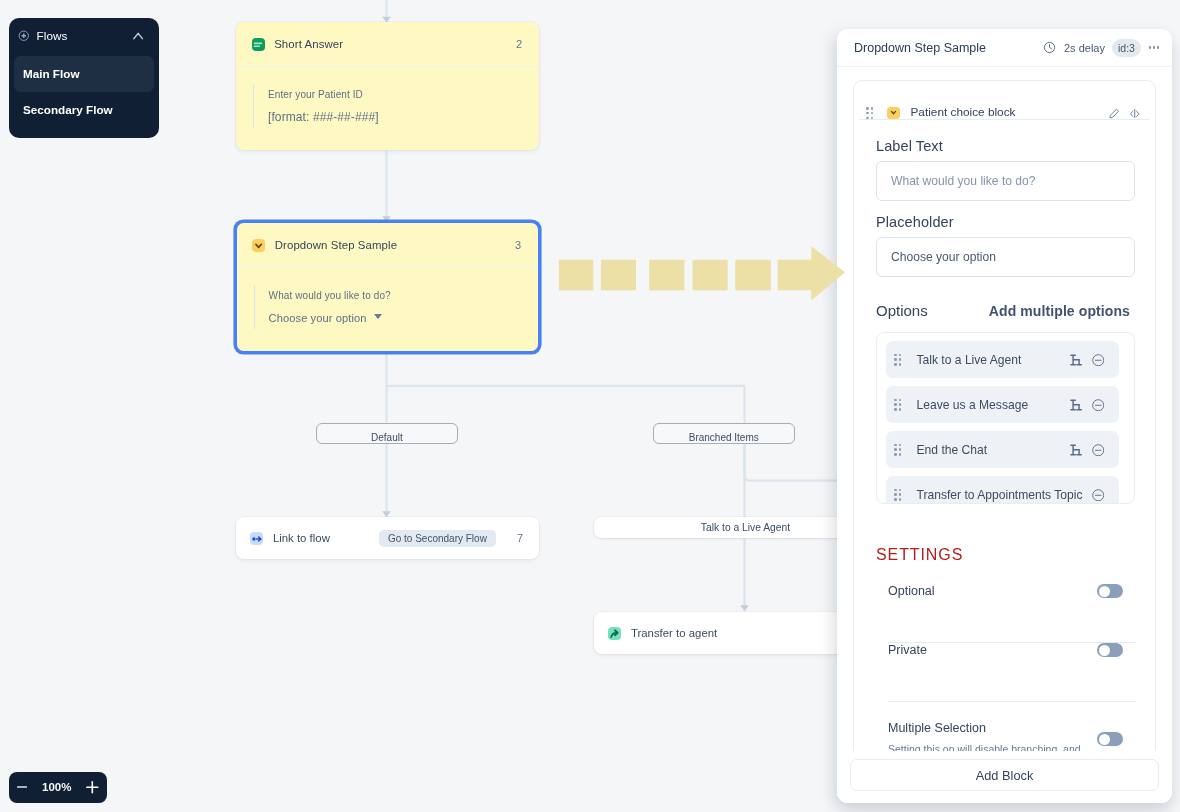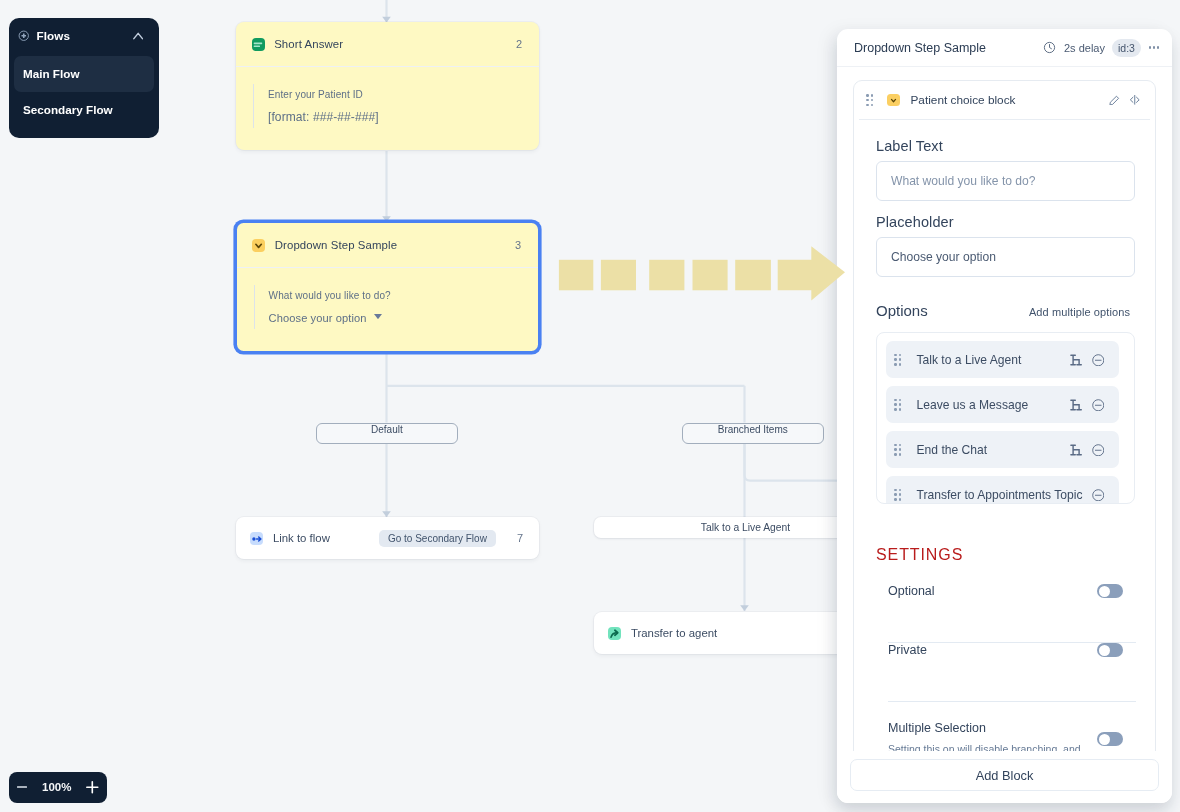--- a/index.html
+++ b/index.html
@@ -4,68 +4,68 @@
 <style>
   *{box-sizing:border-box;margin:0;padding:0}
   html,body{width:1180px;height:812px;overflow:hidden}
   body{font-family:"Liberation Sans",sans-serif;background:#f4f6f8;position:relative;-webkit-font-smoothing:antialiased}
   
   .canvas{position:absolute;inset:0;background:#f4f6f8}
   svg.edges{position:absolute;left:0;top:0;width:1180px;height:812px;overflow:visible}
   
   .flows-panel{position:absolute;left:8.5px;top:17.5px;width:150.5px;height:120.5px;border-radius:10px;background:#101f33;padding:4px 5px;z-index:30}
   .flows-head{display:flex;align-items:center;height:28px;padding:0 11px 0 4px;margin-bottom:6px}
-  .flows-head .ttl{font-size:11.7px;font-weight:bold;color:#fff;margin-left:7.5px;letter-spacing:.1px}
+  .flows-head .ttl{font-size:11.7px;font-weight:normal;color:#fff;margin-left:7.5px;letter-spacing:.1px}
   .flows-head .chev{margin-left:auto;display:flex}
   .flow-item{height:36px;display:flex;align-items:center;padding:0 9.5px;border-radius:7px;font-size:11.7px;font-weight:bold;color:#fff;margin-bottom:0px}
   .flow-item.active{background:#1e2e43}
   
   .node{position:absolute;background:#fef9c3;border-radius:8px;box-shadow:0 2px 4px rgba(16,31,51,.055),0 0 0 1px rgba(16,31,51,.035);z-index:10}
   .node.sel{box-shadow:0 0 0 3.6px #4a81f2;border-radius:6.5px}
   .node-head{display:flex;align-items:center;height:44px;padding:0 17px 0 15.6px}
   .node-ico{width:13.2px;height:13.2px;border-radius:4px;display:flex;align-items:center;justify-content:center;flex:none;margin-top:1.5px}
   .node-title{font-size:11.4px;color:#33445c;margin-left:9.4px;letter-spacing:.1px}
   .node-num{margin-left:auto;font-size:11px;color:#64748b}
   .node-body{border-top:1px solid #eef1f5;padding:17px 16px 22px 17px}
   .node-quote{border-left:1.6px solid #dde3ea;padding-left:14px}
   .node-quote .l{font-size:10px;color:#5d6f87;line-height:22px;letter-spacing:.1px}
   
   .snode{position:absolute;background:#fff;border-radius:8px;box-shadow:0 2px 4px rgba(16,31,51,.055),0 0 0 1px rgba(16,31,51,.035);display:flex;align-items:center;height:42px;padding:0 16px 0 14px;z-index:10}
   .snode .t{font-size:11.4px;color:#3c4c63;margin-left:9.5px}
   .pill{margin-left:auto;background:#e3e9f1;color:#41536c;font-size:10px;border-radius:5px;padding:0 9px;height:17px;line-height:17px}
   .snum{font-size:11px;color:#64748b;margin-left:21px}
   
-  .chip{position:absolute;height:21px;border:1.3px solid #a2aebd;border-radius:6px;background:#f6f8fa;display:flex;align-items:flex-start;justify-content:center;font-size:10px;color:#3c4c63;z-index:12}
+  .chip{position:absolute;height:21px;border:1.3px solid #a2aebd;border-radius:6px;background:#f6f8fa;display:flex;align-items:flex-end;justify-content:center;font-size:10px;color:#3c4c63;z-index:12}
   .wide-node{position:absolute;background:#fff;border-radius:7px;box-shadow:0 1px 3px rgba(16,31,51,.07),0 0 0 1px rgba(16,31,51,.035);display:flex;align-items:center;justify-content:center;font-size:10.3px;color:#3c4c63;z-index:10}
   
   .zoom{position:absolute;left:8.7px;top:771.6px;width:98.7px;height:31.8px;background:#101f33;border-radius:8px;display:flex;align-items:center;justify-content:space-between;padding:0 8.5px;z-index:30}
   .zoom .lbl{font-size:11.5px;font-weight:bold;color:#f4f6f8}
   
   .annot{position:absolute;z-index:60}
   
   .panel{position:absolute;left:837px;top:29px;width:335px;height:774px;background:#fff;border-radius:11px;box-shadow:-7px 2px 18px rgba(16,31,51,.055), 0 9px 16px rgba(16,31,51,.13);z-index:40;overflow:hidden}
   .panel-head{height:38px;display:flex;align-items:center;padding:0 13px 0 17px;border-bottom:1px solid #eef1f5}
   .panel-title{font-size:12.5px;color:#2b3c53}
   .delay{margin-left:auto;display:flex;align-items:center;gap:8px;font-size:11px;color:#4a5a72}
   .idchip{background:#e4e9f0;color:#44546c;font-size:10.5px;border-radius:9px;padding:0 6px;margin-left:7px;height:18px;line-height:18px;display:inline-block}
   .dots{margin-left:8px;display:flex;gap:1.6px}
   .dots i{width:2.3px;height:2.3px;border-radius:50%;background:#7f8fa6;display:block}
   .panel-body{position:absolute;left:0;right:0;top:38px;height:686px;overflow:hidden;padding:13px 16px 0 16px}
   .block{border:1px solid #e6ebf1;border-radius:9px;}
-  .block-head{display:flex;align-items:center;height:38px;padding:0 15px 0 12px}
+  .block-head{display:flex;align-items:flex-end;height:38px;padding:0 15px 0 12px}
   .block-head .bt{font-size:11.8px;color:#33445c;margin-left:11px}
   .grip{display:grid;grid-template-columns:2.6px 2.6px;grid-template-rows:2.6px 2.6px 2.6px;gap:2.2px 2.3px;width:7.5px;height:12px;flex:none}
   .grip i{width:2.6px;height:2.6px;border-radius:50%;background:#8b9cb3;display:block}
   .blk-ico{width:12.5px;height:12.5px;border-radius:3.5px;background:#fbcf62;display:flex;align-items:center;justify-content:center;margin-left:13.5px;flex:none}
   .fld-label{font-size:14.5px;color:#33445c;margin:11px 0 5px 0;letter-spacing:.1px;line-height:20px}
   .inp{height:40px;border:1px solid #dbe3ed;border-radius:6px;display:flex;align-items:center;padding:0 14px;font-size:12.1px;color:#8494aa}
   .inp.filled{color:#4a5a72}
   .opts-hdr{display:flex;align-items:baseline;margin:25px 0 13px 0}
   .opts-hdr .h{font-size:15px;color:#33445c}
-  .opts-hdr .a{margin-left:auto;font-size:11px;font-weight:normal;color:#41536c;letter-spacing:.1px;margin-right:5px}
+  .opts-hdr .a{margin-left:auto;font-size:14px;font-weight:bold;color:#41536c;letter-spacing:.1px;margin-right:5px}
   .opts-box{border:1px solid #e8edf3;border-radius:8px;padding:8px 15px 8px 9px;display:flex;flex-direction:column;gap:8px;overflow:hidden}
   .opt{height:37px;flex:none;background:#eef2f7;border-radius:7px;display:flex;align-items:center;padding:0 15px 0 8px}
   .opt .ot{font-size:12.1px;color:#3c4c63;margin-left:15px}
   .opt .acts{margin-left:auto;display:flex;align-items:center;gap:10px;margin-top:1px}
   .sec-title{font-size:16px;color:#b91c1c;letter-spacing:0.9px;margin:42px 0 20px 0}
   .setting{display:flex;align-items:flex-start;min-height:58px;padding:0 12px}
   .setting .sl{font-size:12.5px;color:#33445c}
   .setting .sd{font-size:10.5px;color:#667a95;line-height:16px;margin-top:5px}
   .toggle{margin-left:auto;width:26px;height:14px;border-radius:7px;background:#8b9fbb;position:relative;flex:none}
   .toggle i{position:absolute;left:1.5px;top:1.5px;width:11px;height:11px;border-radius:50%;background:#fff}
@@ -160,21 +160,21 @@
             </svg>
           </span>
       </div>
     </div>
   </div>
 </div>
 
 <div class="chip" style="left:315.9px;top:422.9px;width:142px">
     <span>Default</span>
   </div>
-<div class="chip" style="left:682px;top:422.9px;width:141.5px">
+<div class="chip" style="left:653px;top:422.9px;width:141.5px">
     <span>Branched Items</span>
   </div>
 
 <div class="snode" style="left:236px;top:517px;width:303px">
   <span class="node-ico" style="background:#c7dcfd;width:13.4px;height:13.4px;border-radius:4px">
     <svg width="13.4" height="13.4" viewBox="0 0 14 14" fill="none">
         <circle cx="4.1" cy="7.3" r="1.75" fill="#1a4fd6"></circle>
         <path d="M6.9 7.3 H11.1 M9.1 5.2 L11.4 7.3 L9.1 9.4" stroke="#1a4fd6" stroke-width="1.55" stroke-linecap="round" stroke-linejoin="round"></path>
       </svg>
   </span>

